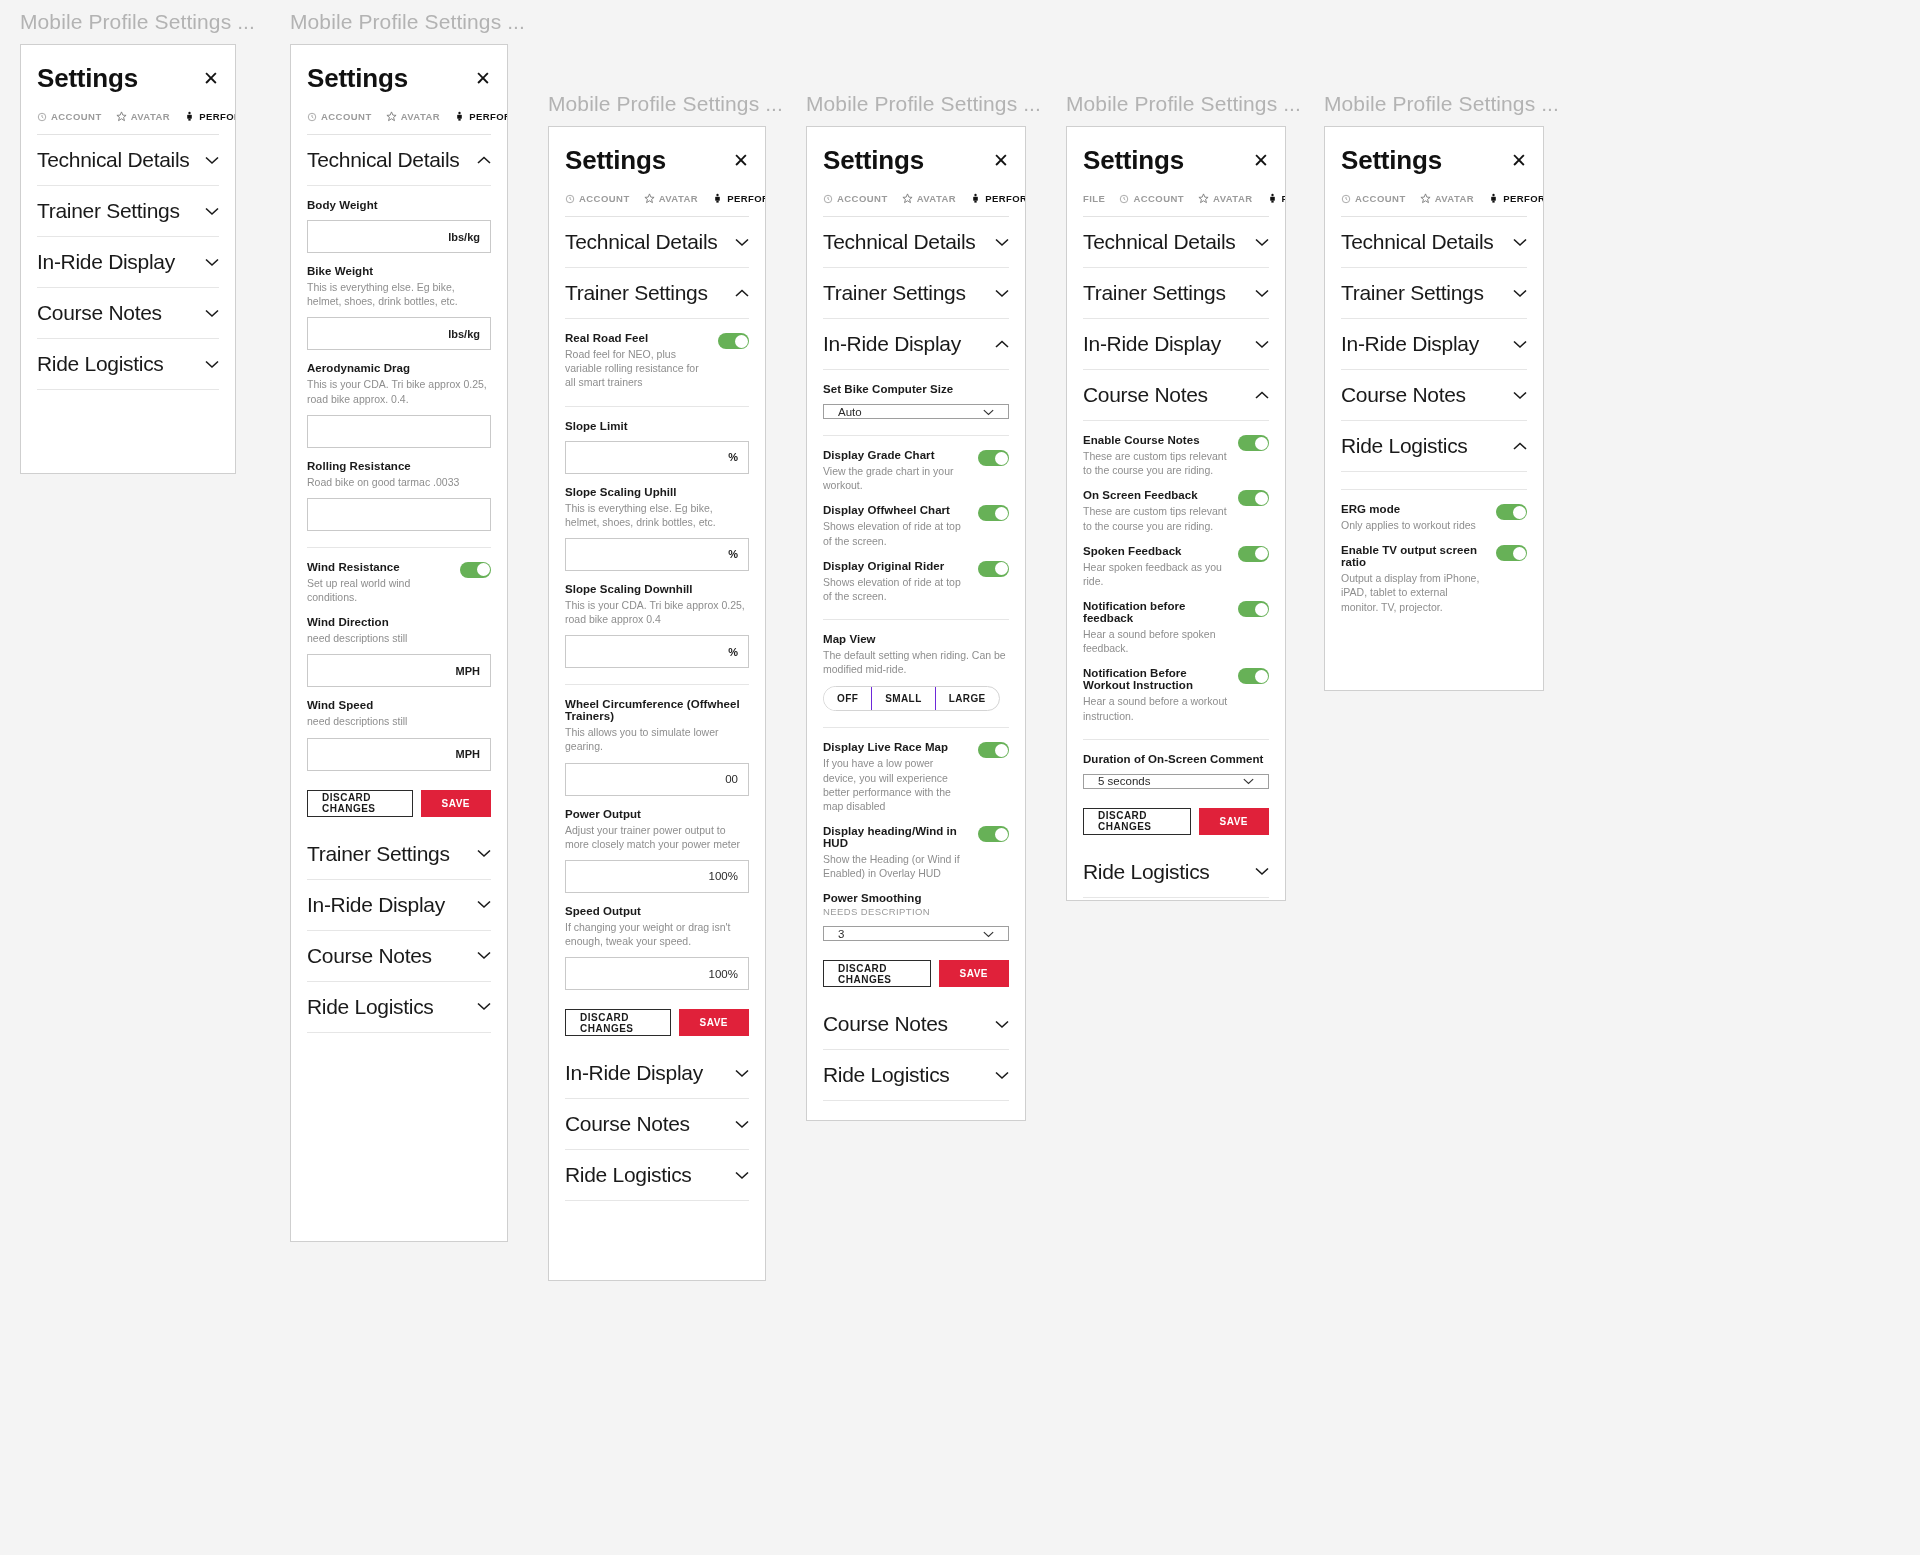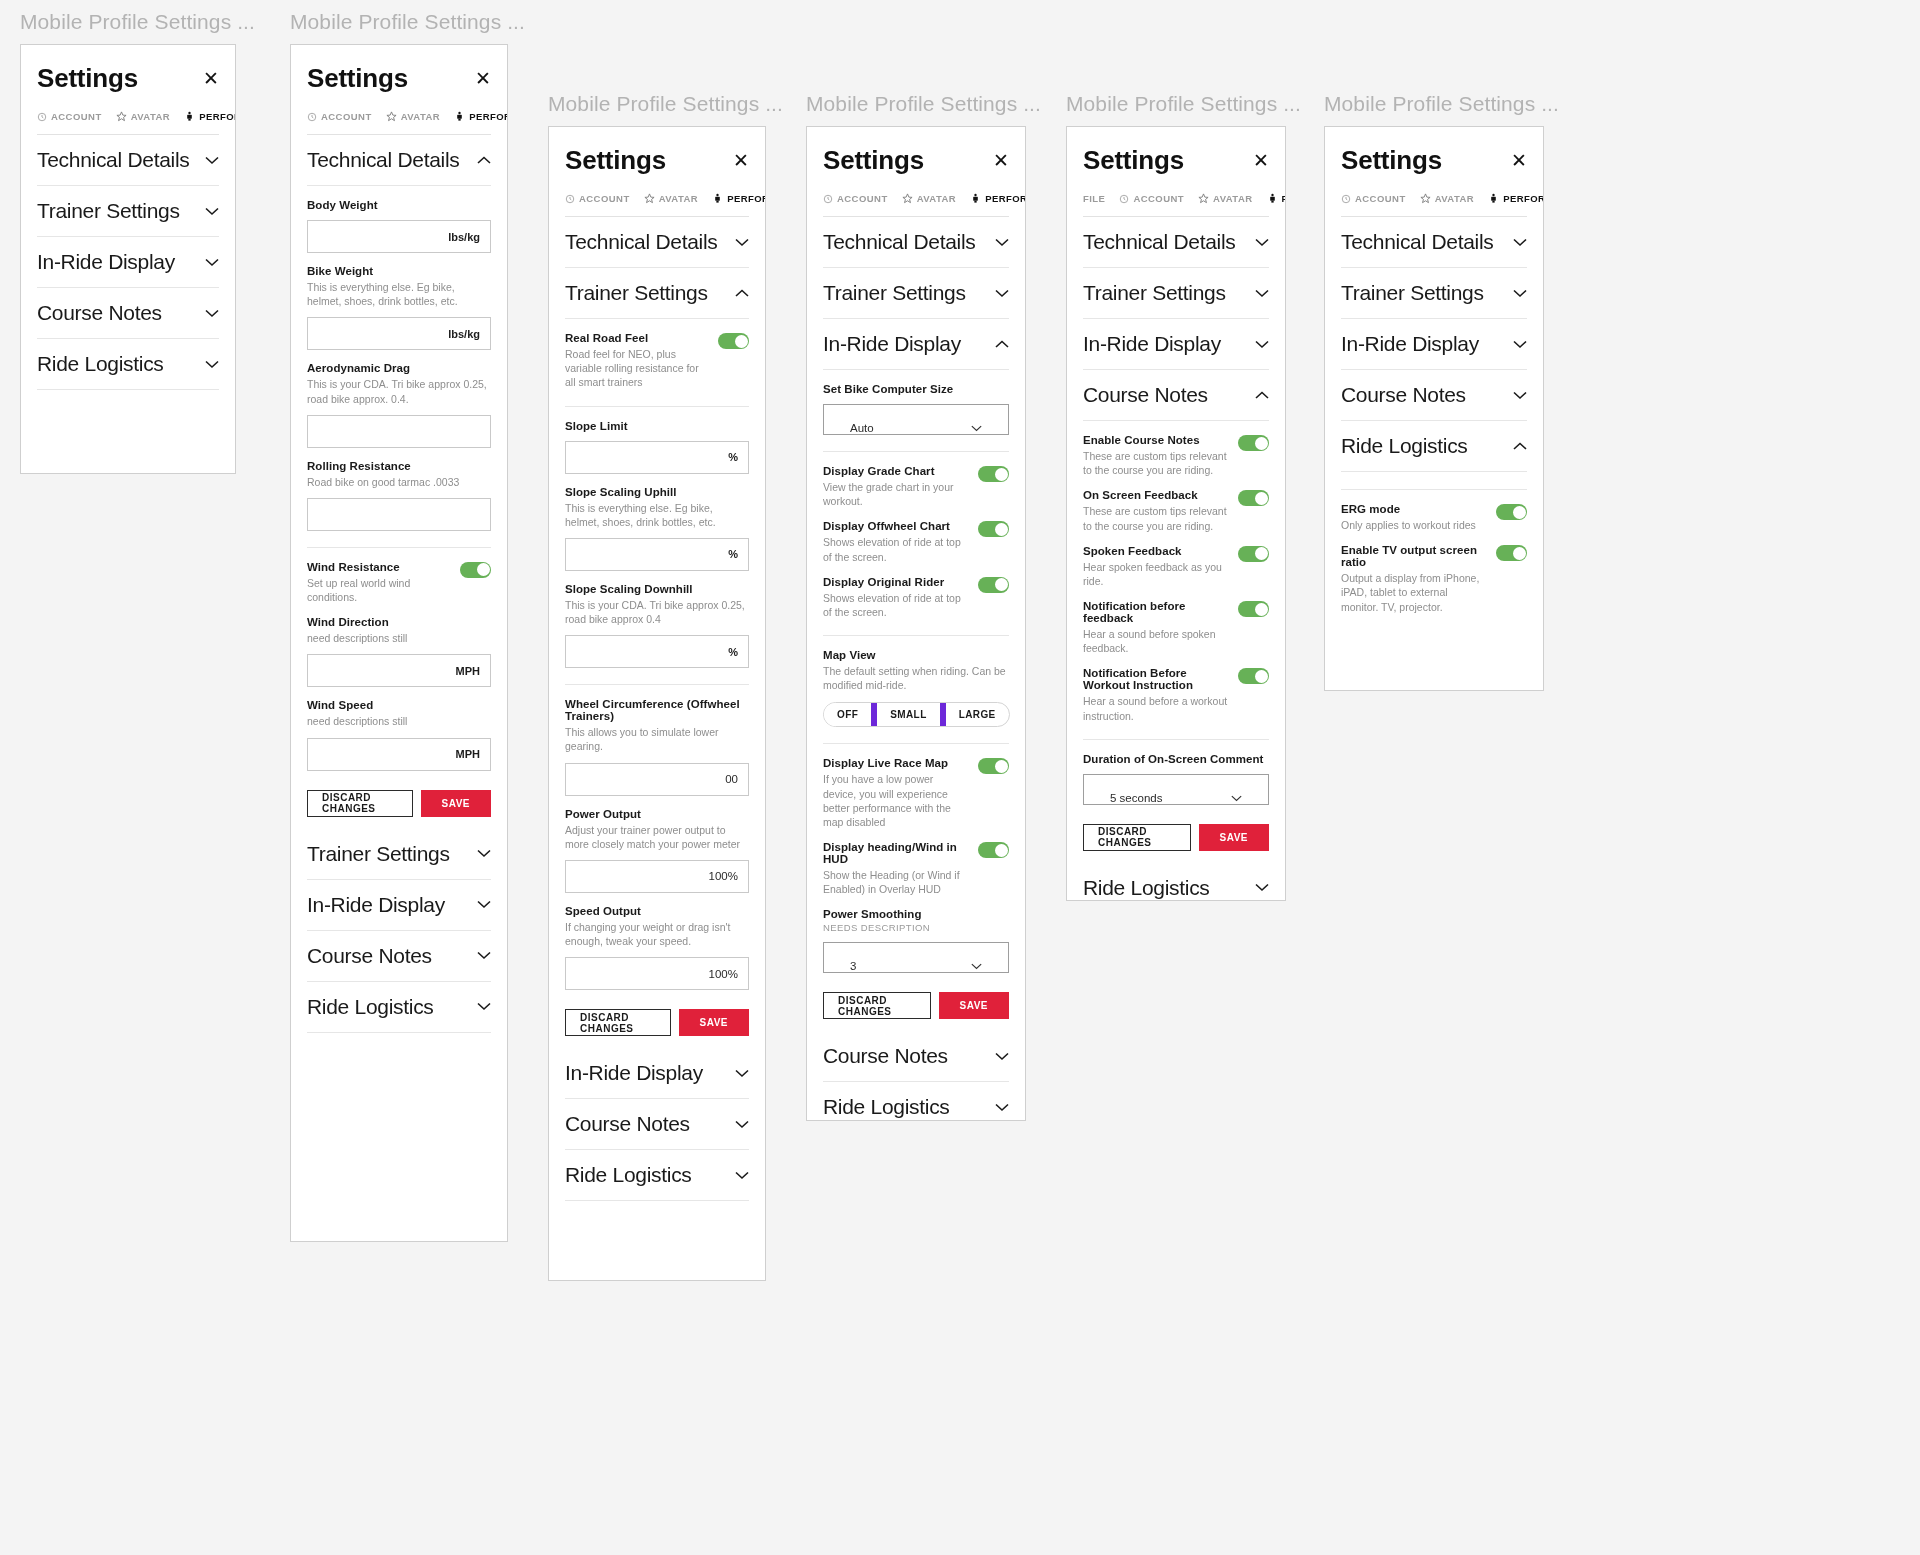--- a/index.html
+++ b/index.html
@@ -48,23 +48,23 @@
   .field { padding:9px 0 3px 0; }
   .f-label { font-size:11.5px; font-weight:700; color:#1a1a1a; letter-spacing:.05px; }
   .f-desc { font-size:10.5px; color:#8e8e8e; line-height:1.35; margin-top:3px; }
   .input {
     margin-top:9px; height:33px; border:1px solid #c9c9c9; background:#fff;
     display:flex; align-items:center; justify-content:flex-end;
     padding:0 10px; font-size:11.5px; color:#2a2a2a;
   }
   .input .unit { font-size:11px; font-weight:700; color:#1c1c1c; }
   .select {
-    margin-top:9px; height:31px; border:1px solid #9e9e9e; background:#fff;
-    display:flex; align-items:flex-end; justify-content:space-between;
-    padding:0 26px; font-size:11.5px; color:#2a2a2a;
+    margin-top:9px; height:15px; border:1px solid #9e9e9e; background:#fff;
+    display:flex; align-items:center; justify-content:space-between;
+    padding:0 14px; font-size:11.5px; color:#2a2a2a;
   }
   .toggle-row {
     display:flex; align-items:flex-start; justify-content:space-between;
     gap:10px; padding:9px 0 3px 0;
   }
   .toggle-txt { flex:1; }
   .switch {
     width:31px; height:16px; border-radius:9px; background:#67b157;
     position:relative; flex:none; margin-top:1px; cursor:pointer;
   }
@@ -77,21 +77,21 @@
   .btn {
     height:27px; display:flex; align-items:center; justify-content:center;
     font-size:10px; font-weight:700; letter-spacing:.5px; cursor:pointer;
   }
   .btn.ghost { border:1px solid #2b2b2b; color:#1a1a1a; background:#fff; padding:0 14px; }
   .btn.primary { background:#e0213a; color:#fff; padding:0 20px; border:1px solid #e0213a; }
   .segment { display:flex; margin-top:10px; width:fit-content;
     border:1px solid #d4d4d4; border-radius:14px; overflow:hidden; background:#fff; }
   .seg {
     font-size:10px; font-weight:700; letter-spacing:.4px; color:#1a1a1a;
-    padding:6px 13px; cursor:pointer; border-right:6px solid #6d28d9;
+    padding:6px 13px; cursor:pointer; border-right:1px solid #6d28d9;
   }
   .seg:last-child { border-right:none; }
   .seg.on { background:#fff; }
   .subcap { font-size:9.5px; color:#9a9a9a; letter-spacing:.4px; margin-top:2px; }
 </style>
 </head>
 <body>
 
 <div class="board">
     <div class="frame" style="left:20px;top:10px;width:216px">

